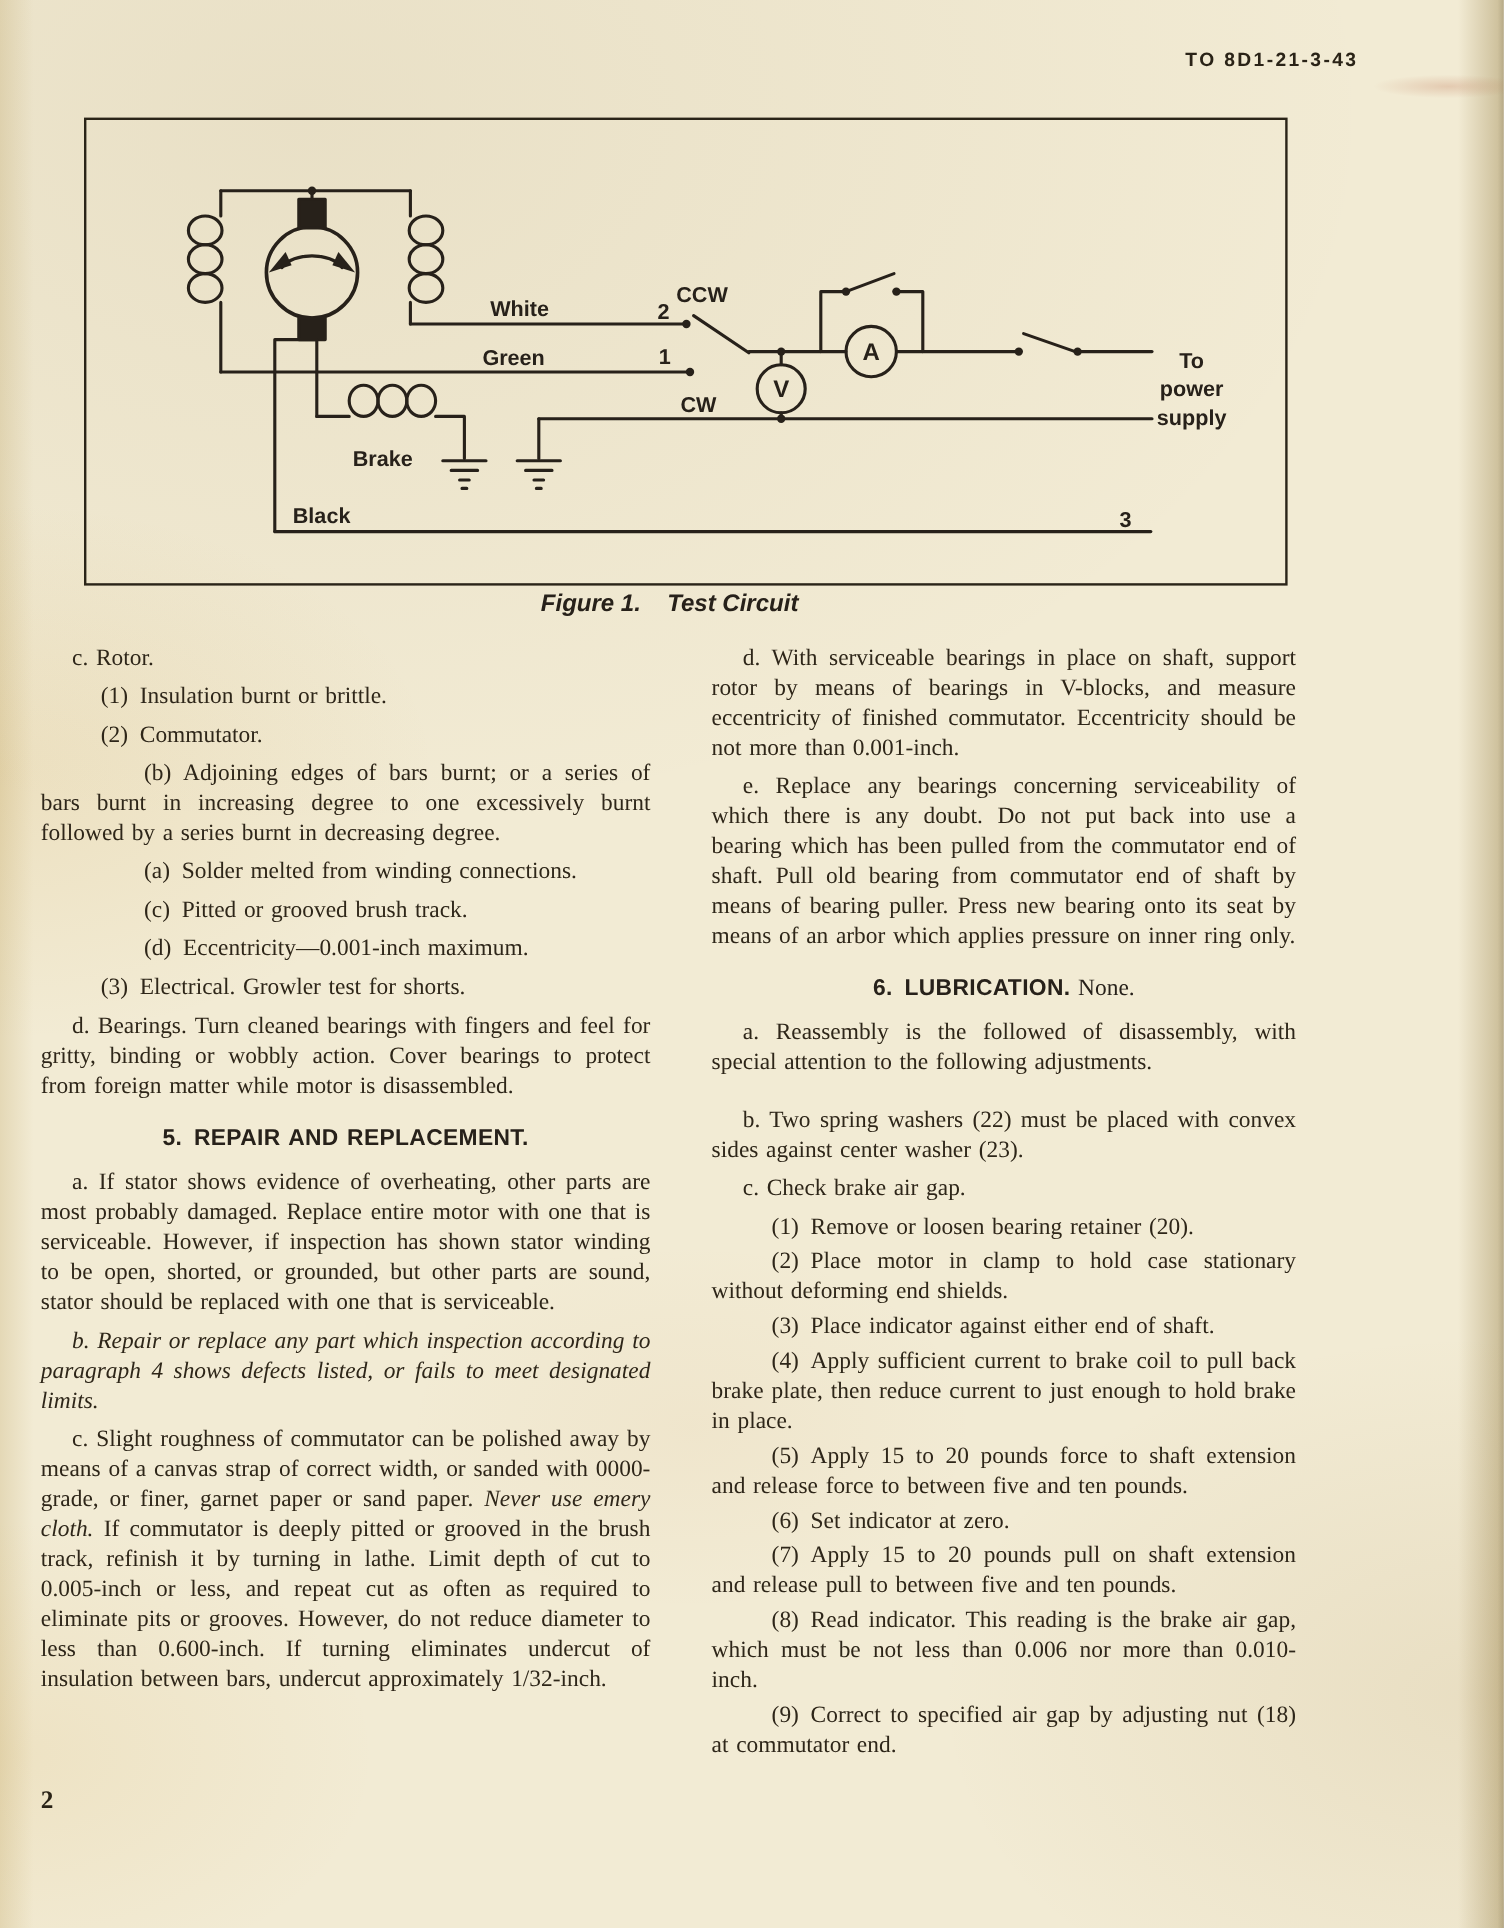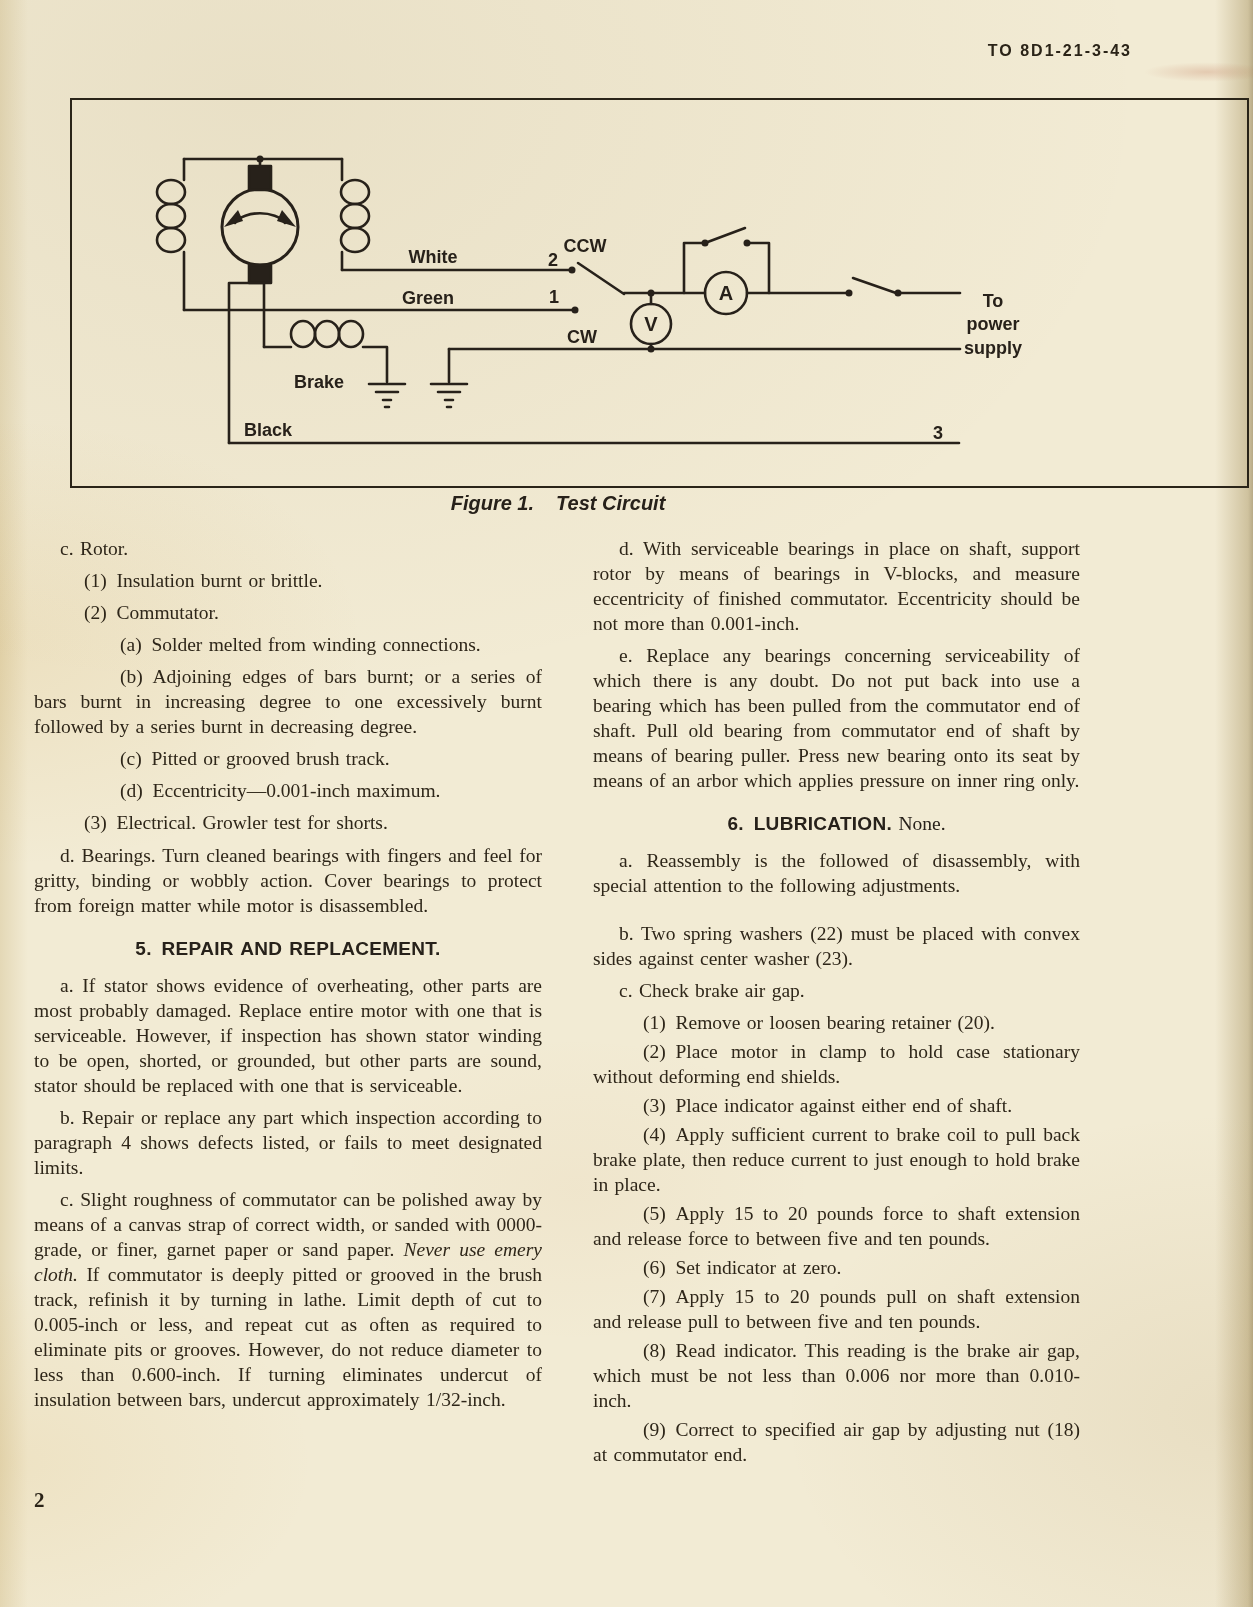--- a/index.html
+++ b/index.html
@@ -14,21 +14,21 @@
       radial-gradient(340px 220px at 46% 74%, rgba(190,125,60,0.05), transparent 70%),
       linear-gradient(90deg, #e4d8b6 0px, #f2ebd4 28px, #f2ebd4 1215px, #cfc29e 1248px, #b7aa87 1253px),
       linear-gradient(180deg, #efe7cd 0px, #f2ebd4 60px, #f1e9d1 1560px, #c0b392 1607px),
       #f1e9d1;
     font-family:"Liberation Serif", serif;color:#2e2619;
   }
   .abs{position:absolute;}
   #header{left:0;top:42px;width:1132px;text-align:right;
     font-family:"Liberation Sans", sans-serif;font-weight:700;font-size:16px;
     letter-spacing:2px;color:#2a2317;}
-  #figure-box{left:70px;top:98px;width:1179px;height:390px;border:2px solid #2a2418;box-sizing:border-box;}
+  #figure-box{left:70px;top:98px;width:1003px;height:390px;border:2px solid #2a2418;box-sizing:border-box;}
   #figure-box svg{display:block;}
   #caption{left:0;top:492px;width:1116px;text-align:center;
     font-family:"Liberation Sans", sans-serif;font-style:italic;font-weight:700;
     font-size:20px;color:#27211a;}
   #caption .gap{display:inline-block;width:22px;}
   .col{position:absolute;top:536px;font-size:19.5px;line-height:25px;word-spacing:1.5px;}
   #col-left{left:34px;width:508px;}
   #col-right{left:593px;width:487px;}
   .para{margin:0 0 7px 0;text-align:justify;}
   .tight{margin-bottom:4px;}
@@ -162,29 +162,29 @@
   </div>
 
   <div id="caption" class="abs">
     <span>Figure 1.</span><span class="gap"></span><span>Test Circuit</span>
   </div>
 
   <div id="col-left" class="col">
       <p class="para ind1"><span>c. Rotor.</span></p>
       <p class="para ind2"><span>(1) Insulation burnt or brittle.</span></p>
       <p class="para ind2"><span>(2) Commutator.</span></p>
+      <p class="para ind3"><span>(b) Adjoining edges of bars burnt; or a series of bars burnt in increasing degree to one excessively burnt followed by a series burnt in decreasing degree.</span></p>
       <p class="para ind3"><span>(a) Solder melted from winding connections.</span></p>
-      <p class="para ind3"><span>(b) Adjoining edges of bars burnt; or a series of bars burnt in increasing degree to one excessively burnt followed by a series burnt in decreasing degree.</span></p>
       <p class="para ind3"><span>(c) Pitted or grooved brush track.</span></p>
       <p class="para ind3"><span>(d) Eccentricity—0.001-inch maximum.</span></p>
       <p class="para ind2" style="margin-top: 4px;"><span>(3) Electrical. Growler test for shorts.</span></p>
       <p class="para ind1" style="margin-top: 8px;"><span>d. Bearings. Turn cleaned bearings with fingers and feel for gritty, binding or wobbly action. Cover bearings to protect from foreign matter while motor is disassembled.</span></p>
       <p class="heading"><span>5. REPAIR AND REPLACEMENT.</span></p>
       <p class="para ind1"><span>a. If stator shows evidence of overheating, other parts are most probably damaged. Replace entire motor with one that is serviceable. However, if inspection has shown stator winding to be open, shorted, or grounded, but other parts are sound, stator should be replaced with one that is serviceable.</span></p>
-      <p class="para ind1" style="margin-top: 6px;"><span>b. Repair or replace any part which inspection according to paragraph 4 shows defects listed, or fails to meet designated limits.</span></p>
+      <p class="para ind1" style="margin-top: 6px; font-style: italic;"><span>b. Repair or replace any part which inspection according to paragraph 4 shows defects listed, or fails to meet designated limits.</span></p>
       <p class="para ind1" style="margin-top: 7px;"><span>c. Slight roughness of commutator can be polished away by means of a canvas strap of correct width, or sanded with 0000-grade, or finer, garnet paper or sand paper. </span><span class="it">Never use emery cloth.</span><span> If commutator is deeply pitted or grooved in the brush track, refinish it by turning in lathe. Limit depth of cut to 0.005-inch or less, and repeat cut as often as required to eliminate pits or grooves. However, do not reduce diameter to less than 0.600-inch. If turning eliminates undercut of insulation between bars, undercut approximately 1/32-inch.</span></p>
     </div>
   <div id="col-right" class="col">
       <p class="para ind1"><span>d. With serviceable bearings in place on shaft, support rotor by means of bearings in V-blocks, and measure eccentricity of finished commutator. Eccentricity should be not more than 0.001-inch.</span></p>
       <p class="para ind1" style="margin-top: 7px;"><span>e. Replace any bearings concerning serviceability of which there is any doubt. Do not put back into use a bearing which has been pulled from the commutator end of shaft. Pull old bearing from commutator end of shaft by means of bearing puller. Press new bearing onto its seat by means of an arbor which applies pressure on inner ring only.</span></p>
       <p class="heading"><span>6. LUBRICATION.</span><span class="rm"> None.</span></p>
       <p class="para ind1"><span>a. Reassembly is the followed of disassembly, with special attention to the following adjustments.</span></p>
       <p class="para ind1" style="margin-top: 23px;"><span>b. Two spring washers (22) must be placed with convex sides against center washer (23).</span></p>
       <p class="para ind1" style="margin-top: 7px;"><span>c. Check brake air gap.</span></p>
       <p class="para ind2 tight"><span>(1) Remove or loosen bearing retainer (20).</span></p>

